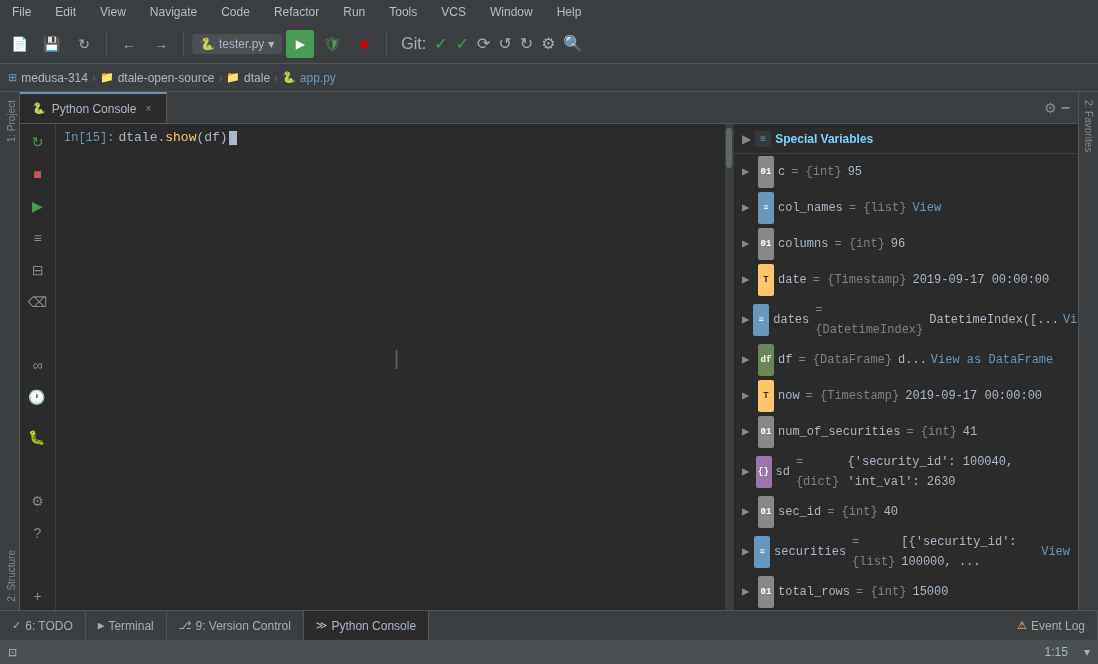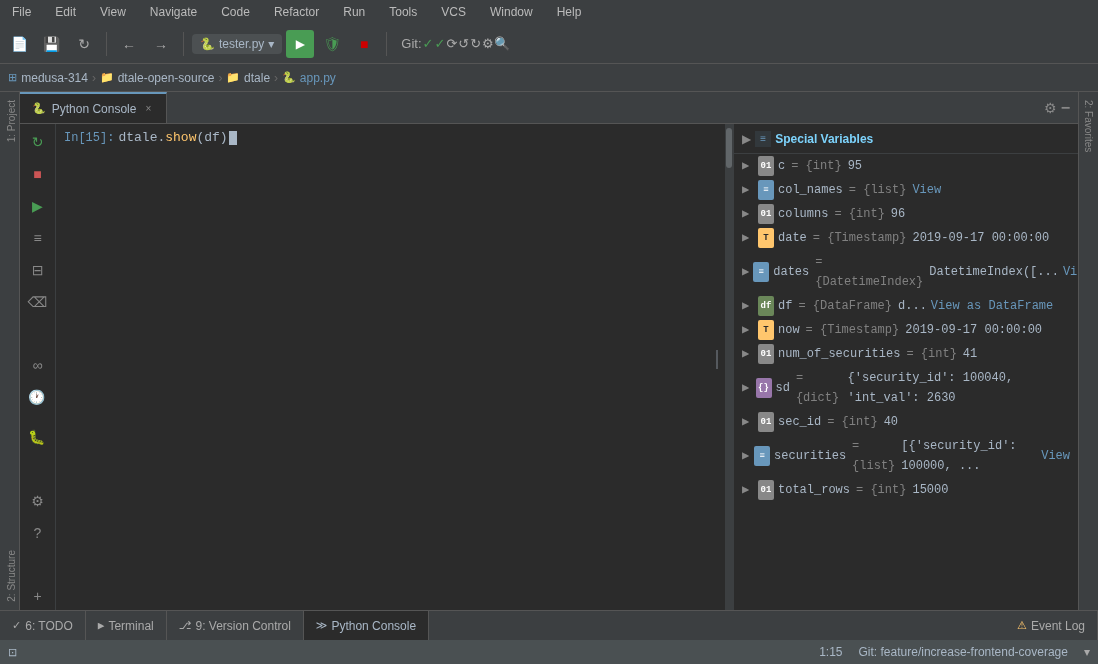--- a/index.html
+++ b/index.html
@@ -69,22 +69,22 @@
     .run-btn {
       width: 28px; height: 28px;
       background: #499c54;
       border-radius: 3px;
       display: flex; align-items: center; justify-content: center;
       cursor: pointer;
       color: white;
       font-size: 12px;
     }
     .git-area {
-      display: flex; align-items: center; gap: 1px;
-      color: #aaa; font-size: 13px; margin-left: 6px;
+      display: flex; align-items: center; gap: 8px;
+      color: #aaa; font-size: 16px; margin-left: 6px;
     }
     .git-check { color: #499c54; }
 
     
     .breadcrumb {
       display: flex;
       align-items: center;
       background: #3c3f41;
       height: 28px;
       padding: 0 8px;
@@ -181,21 +181,20 @@
 
     
     .console-input-area {
       flex: 1;
       background: #2b2b2b;
       padding: 4px 8px;
       position: relative;
       font-family: 'Courier New', monospace;
       font-size: 13px;
       overflow: hidden;
-      text-align: center;
     }
     .console-prompt {
       display: flex;
       align-items: center;
       color: #888;
       line-height: 20px;
     }
     .prompt-in {
       color: #6897bb;
       margin-right: 4px;
@@ -236,21 +235,21 @@
     .var-row {
       display: flex;
       align-items: center;
       padding: 2px 8px;
       font-size: 12px;
       line-height: 20px;
       font-family: 'Courier New', monospace;
       gap: 4px;
     }
     .var-expand { color: #888; cursor: pointer; width: 12px; }
-    .var-icon { width: 16px; height: 20px; display: flex; align-items: center; justify-content: center; font-size: 9px; font-weight: bold; border-radius: 2px; flex-shrink: 0; }
+    .var-icon { width: 16px; height: 32px; display: flex; align-items: center; justify-content: center; font-size: 9px; font-weight: bold; border-radius: 2px; flex-shrink: 0; }
     .var-icon-list { background: #6897bb; color: white; }
     .var-icon-int { background: #888; color: white; }
     .var-icon-dict { background: #9876aa; color: white; }
     .var-icon-df { background: #6a8759; color: white; }
     .var-icon-ts { background: #ffc66d; color: #2b2b2b; }
     .var-name { color: #a9b7c6; }
     .var-type { color: #808080; margin: 0 2px; }
     .var-value { color: #a9b7c6; }
     .var-link { color: #6897bb; cursor: pointer; text-decoration: none; }
     .special-vars-header { color: #7dd3fc; font-weight: bold; font-size: 12px; }
@@ -573,16 +572,15 @@
     <span>Event Log</span>
   </div>
 </div>
 
 <div class="status-bar">
   <div class="status-left">
     <span style="font-size:11px;">⊡</span>
   </div>
   <div class="status-right">
     <span>1:15</span>
-    <span class="status-branch">Git: feature/increase-frontend-coverage</span>
     <span style="color:#aaa;">▾</span>
   </div>
 </div>
 
 </body></html>

